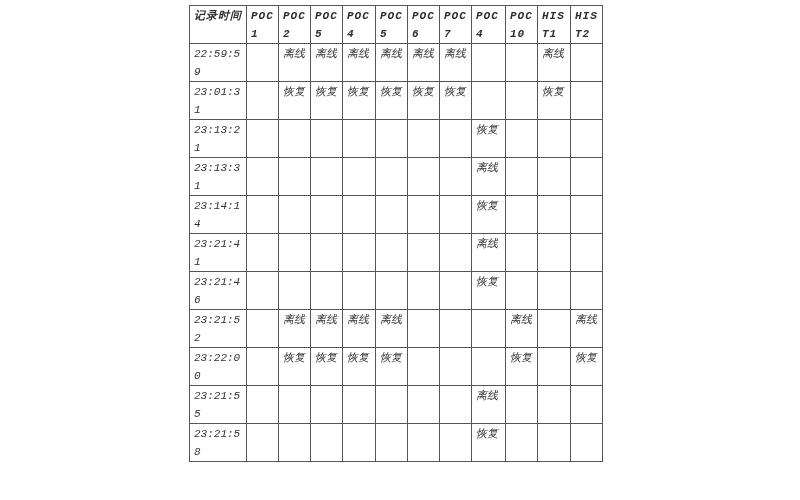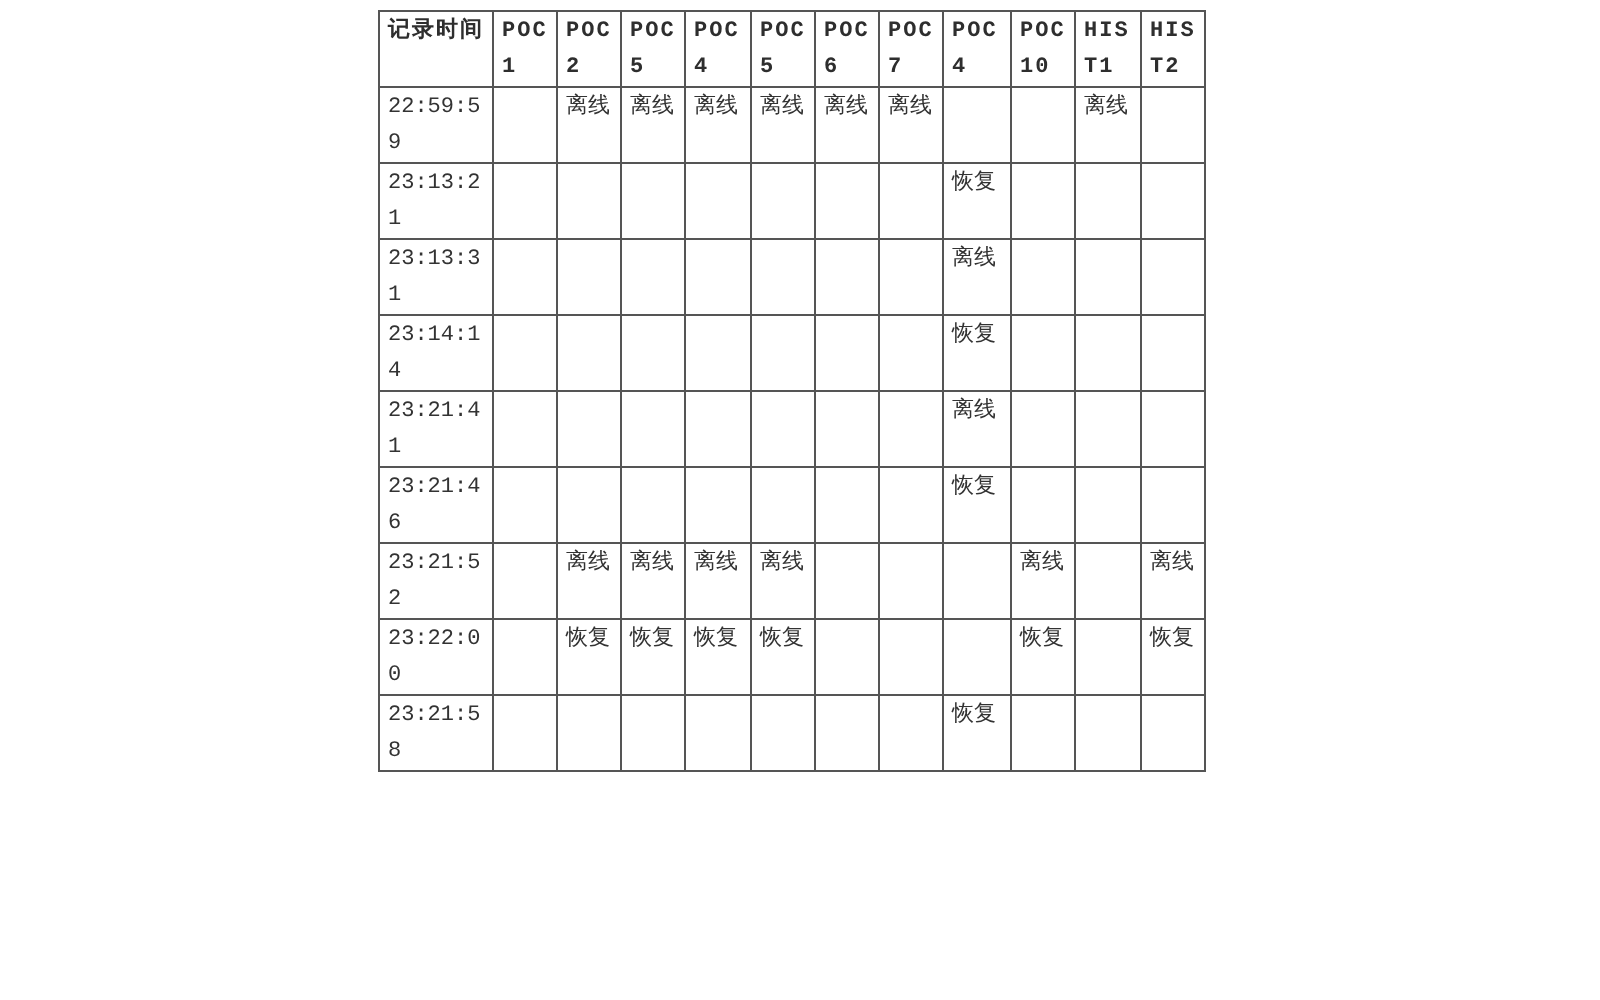--- a/index.html
+++ b/index.html
@@ -9,20 +9,21 @@
     width: 800px;
     height: 500px;
     overflow: hidden;
     font-family: "Liberation Mono", "DejaVu Sans Mono", monospace;
   }
   .page {
     position: relative;
     width: 800px;
     height: 500px;
     background: #ffffff;
+    font-style: italic;
   }
   table.status-table {
     position: absolute;
     left: 189px;
     top: 5px;
     width: 413px;
     border-collapse: collapse;
     table-layout: fixed;
     color: #333333;
   }
@@ -102,20 +103,34 @@
           <td class="status-cell">离线</td>
           <td class="status-cell">离线</td>
           <td class="status-cell">离线</td>
           <td class="status-cell">离线</td>
           <td class="status-cell"></td>
           <td class="status-cell"></td>
           <td class="status-cell">离线</td>
           <td class="status-cell"></td>
         </tr>
         <tr>
+          <td class="time-cell">23:01:31</td>
+          <td class="status-cell"></td>
+          <td class="status-cell">恢复</td>
+          <td class="status-cell">恢复</td>
+          <td class="status-cell">恢复</td>
+          <td class="status-cell">恢复</td>
+          <td class="status-cell">恢复</td>
+          <td class="status-cell">恢复</td>
+          <td class="status-cell"></td>
+          <td class="status-cell"></td>
+          <td class="status-cell">恢复</td>
+          <td class="status-cell"></td>
+        </tr>
+        <tr>
           <td class="time-cell">23:13:21</td>
           <td class="status-cell"></td>
           <td class="status-cell"></td>
           <td class="status-cell"></td>
           <td class="status-cell"></td>
           <td class="status-cell"></td>
           <td class="status-cell"></td>
           <td class="status-cell"></td>
           <td class="status-cell">恢复</td>
           <td class="status-cell"></td>
@@ -198,20 +213,34 @@
           <td class="status-cell">恢复</td>
           <td class="status-cell">恢复</td>
           <td class="status-cell">恢复</td>
           <td class="status-cell">恢复</td>
           <td class="status-cell"></td>
           <td class="status-cell"></td>
           <td class="status-cell"></td>
           <td class="status-cell">恢复</td>
           <td class="status-cell"></td>
           <td class="status-cell">恢复</td>
+        </tr>
+        <tr>
+          <td class="time-cell">23:21:55</td>
+          <td class="status-cell"></td>
+          <td class="status-cell"></td>
+          <td class="status-cell"></td>
+          <td class="status-cell"></td>
+          <td class="status-cell"></td>
+          <td class="status-cell"></td>
+          <td class="status-cell"></td>
+          <td class="status-cell">离线</td>
+          <td class="status-cell"></td>
+          <td class="status-cell"></td>
+          <td class="status-cell"></td>
         </tr>
         <tr>
           <td class="time-cell">23:21:58</td>
           <td class="status-cell"></td>
           <td class="status-cell"></td>
           <td class="status-cell"></td>
           <td class="status-cell"></td>
           <td class="status-cell"></td>
           <td class="status-cell"></td>
           <td class="status-cell"></td>

